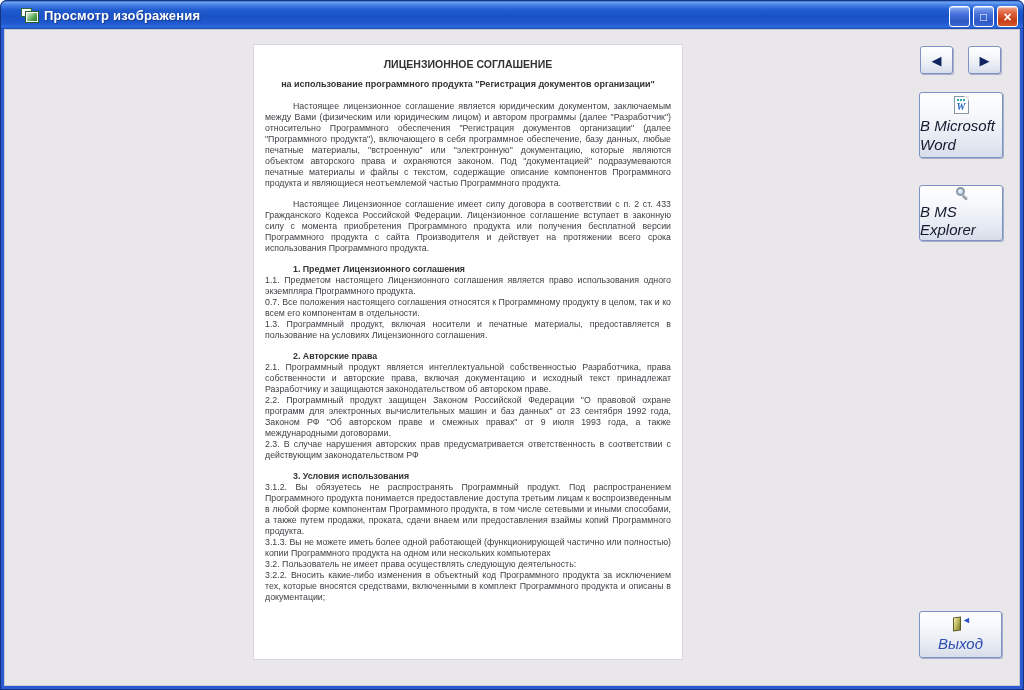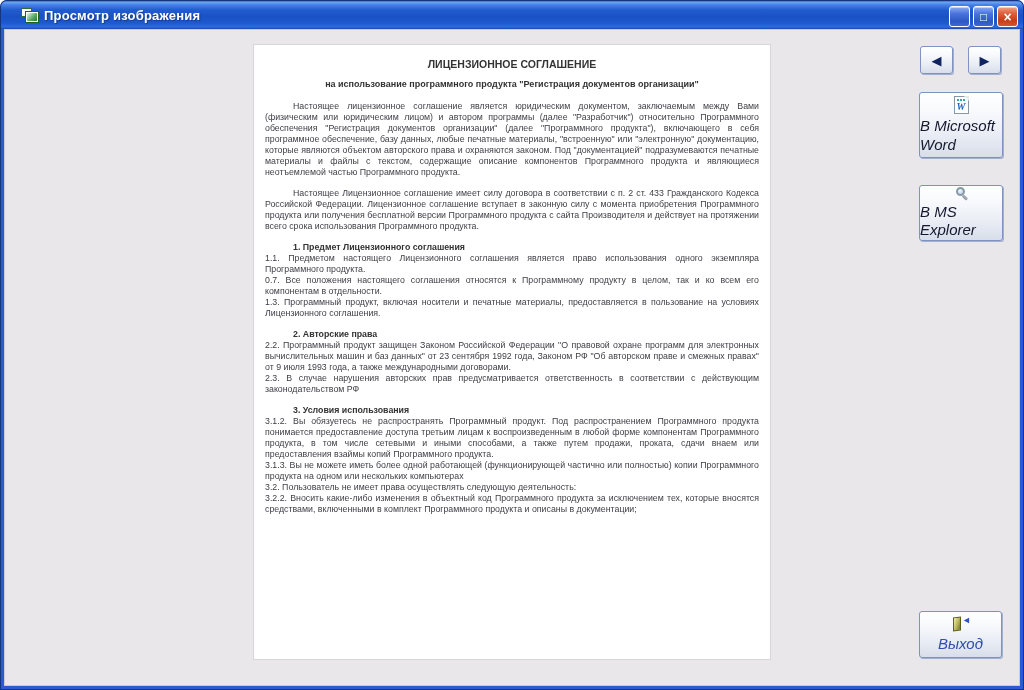--- a/index.html
+++ b/index.html
@@ -51,21 +51,21 @@
 
   
   .content {
     position:absolute; top:29px; left:4px; right:4px; bottom:4px;
     background:#E9E7EA;
     box-shadow: inset 0 0 0 1px #C8CBD6;
   }
 
   
   .doc-page {
-    position:absolute; left:253px; top:44px; width:518px; height:616px;
+    position:absolute; left:253px; top:44px; width:430px; height:616px;
     background:#FFFFFF; border:1px solid #D8D5DC;
     padding:12px 11px 6px 11px; overflow:hidden;
   }
   .blk { font-size:8.8px; line-height:11px; color:#3E3E45; }
   .blk-title    { text-align:center; font-size:10.5px; font-weight:bold; color:#333; margin:2px 0 9px; }
   .blk-subtitle { text-align:center; font-size:9px;    font-weight:bold; color:#333; margin:0 0 11px; }
   .blk-indent   { text-indent:28px; text-align:justify; margin:0 0 10px; }
   .blk-heading  { font-weight:bold; padding-left:28px; margin:10px 0 0; color:#333; }
   .blk-plain    { text-align:justify; margin:0; }
 
@@ -146,20 +146,21 @@
     <div class="doc-page" style="left:249px; top:15px;" data-interactable="false" id="doc-page">
         <div class="blk blk-title" data-interactable="false">ЛИЦЕНЗИОННОЕ СОГЛАШЕНИЕ</div>
         <div class="blk blk-subtitle" data-interactable="false">на использование программного продукта "Регистрация документов организации"</div>
         <div class="blk blk-indent" data-interactable="false">Настоящее лицензионное соглашение является юридическим документом, заключаемым между Вами (физическим или юридическим лицом) и автором программы (далее "Разработчик") относительно Программного обеспечения "Регистрация документов организации" (далее "Программного продукта"), включающего в себя программное обеспечение, базу данных, любые печатные материалы, "встроенную" или "электронную" документацию, которые являются объектом авторского права и охраняются законом. Под "документацией" подразумеваются печатные материалы и файлы с текстом, содержащие описание компонентов Программного продукта и являющиеся неотъемлемой частью Программного продукта.</div>
         <div class="blk blk-indent" data-interactable="false">Настоящее Лицензионное соглашение имеет силу договора в соответствии с п. 2 ст. 433 Гражданского Кодекса Российской Федерации. Лицензионное соглашение вступает в законную силу с момента приобретения Программного продукта или получения бесплатной версии Программного продукта с сайта Производителя и действует на протяжении всего срока использования Программного продукта.</div>
         <div class="blk blk-heading" data-interactable="false">1. Предмет Лицензионного соглашения</div>
         <div class="blk blk-plain" data-interactable="false">1.1. Предметом настоящего Лицензионного соглашения является право использования одного экземпляра Программного продукта.</div>
         <div class="blk blk-plain" data-interactable="false">0.7. Все положения настоящего соглашения относятся к Программному продукту в целом, так и ко всем его компонентам в отдельности.</div>
         <div class="blk blk-plain" data-interactable="false">1.3. Программный продукт, включая носители и печатные материалы, предоставляется в пользование на условиях Лицензионного соглашения.</div>
         <div class="blk blk-heading" data-interactable="false">2. Авторские права</div>
+        <div class="blk blk-plain" data-interactable="false">2.1. Программный продукт является интеллектуальной собственностью Разработчика, права собственности и авторские права, включая документацию и исходный текст принадлежат Разработчику и защищаются законодательством об авторском праве.</div>
         <div class="blk blk-plain" data-interactable="false">2.2. Программный продукт защищен Законом Российской Федерации "О правовой охране программ для электронных вычислительных машин и баз данных" от 23 сентября 1992 года, Законом РФ "Об авторском праве и смежных правах" от 9 июля 1993 года, а также международными договорами.</div>
         <div class="blk blk-plain" data-interactable="false">2.3. В случае нарушения авторских прав предусматривается ответственность в соответствии с действующим законодательством РФ</div>
         <div class="blk blk-heading" data-interactable="false">3. Условия использования</div>
         <div class="blk blk-plain" data-interactable="false">3.1.2. Вы обязуетесь не распространять Программный продукт. Под распространением Программного продукта понимается предоставление доступа третьим лицам к воспроизведенным в любой форме компонентам Программного продукта, в том числе сетевыми и иными способами, а также путем продажи, проката, сдачи внаем или предоставления взаймы копий Программного продукта.</div>
         <div class="blk blk-plain" data-interactable="false">3.1.3. Вы не можете иметь более одной работающей (функционирующей частично или полностью) копии Программного продукта на одном или нескольких компьютерах</div>
         <div class="blk blk-plain" data-interactable="false">3.2. Пользователь не имеет права осуществлять следующую деятельность:</div>
         <div class="blk blk-plain" data-interactable="false">3.2.2. Вносить какие-либо изменения в объектный код Программного продукта за исключением тех, которые вносятся средствами, включенными в комплект Программного продукта и описаны в документации;</div>
       </div>
 
     <div class="side-btn nav-btn" style="left:916px; top:17px;" data-interactable="true">

